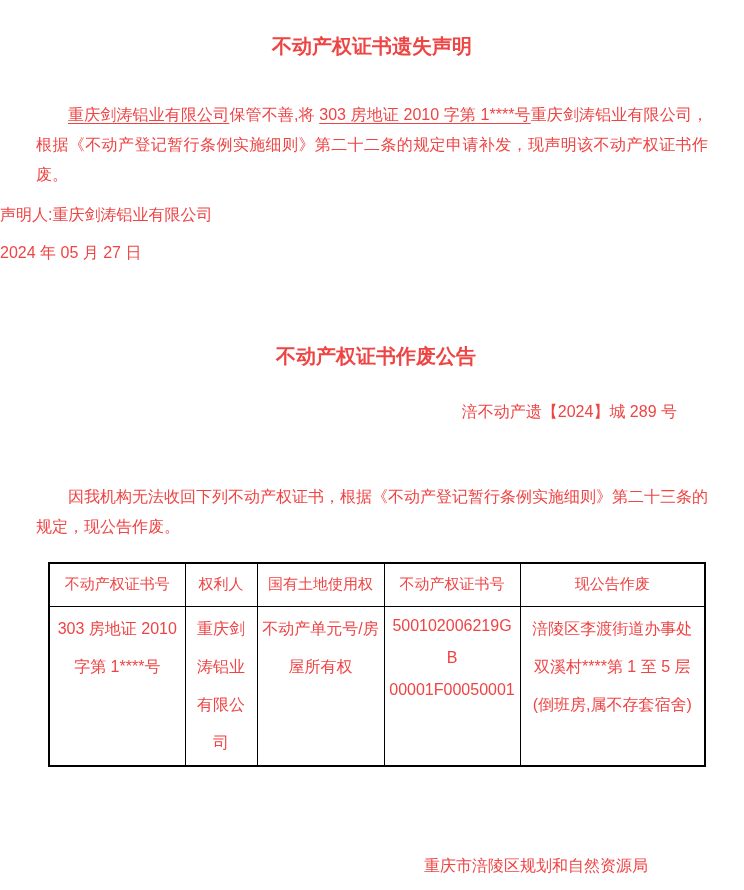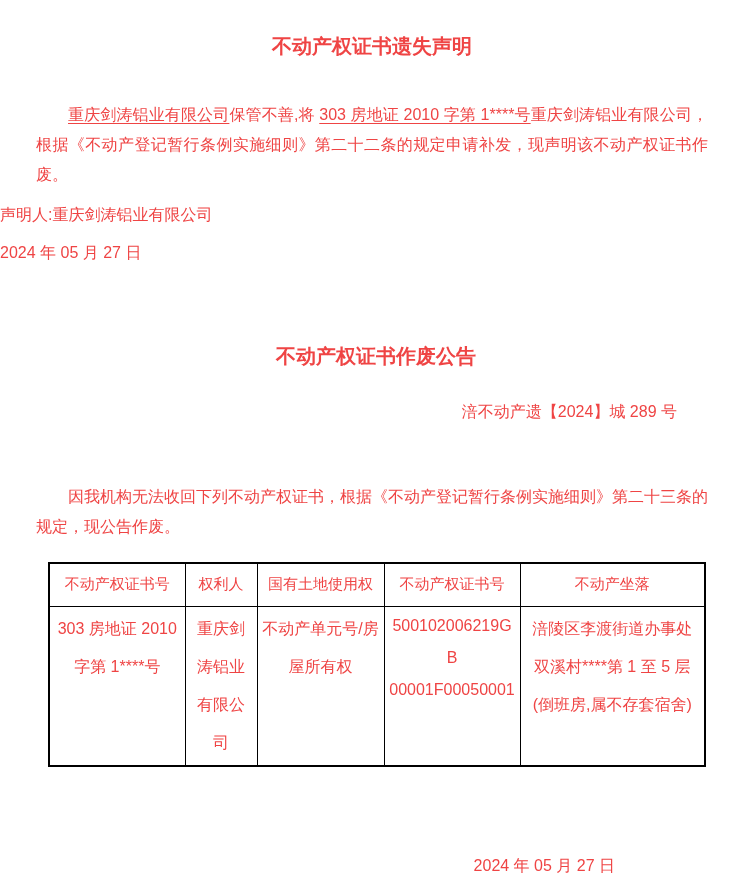--- a/index.html
+++ b/index.html
@@ -117,34 +117,35 @@
       <col style="width:127px">
       <col style="width:136px">
       <col style="width:185px">
     </colgroup>
     <thead>
       <tr>
         <th>不动产权证书号</th>
         <th>权利人</th>
         <th>国有土地使用权</th>
         <th>不动产权证书号</th>
-        <th>不动产坐落</th>
+        <th>现公告作废</th>
       </tr>
     </thead>
     <tbody>
       <tr>
         <td>303 房地证 2010 字第 1****号</td>
         <td>重庆剑涛铝业有限公司</td>
         <td>不动产单元号/房屋所有权</td>
         <td>
           <div class="unit-line">500102006219GB</div>
           <div class="unit-line">00001F00050001</div>
         </td>
         <td>涪陵区李渡街道办事处双溪村****第 1 至 5 层(倒班房,属不存套宿舍)</td>
       </tr>
     </tbody>
   </table>
 
   <div class="footer-block">
+    <div class="footer-org">重庆市涪陵区规划和自然资源局</div>
     <div class="footer-date">2024 年 05 月 27 日</div>
   </div>
 
 </div>
 
 </body></html>

